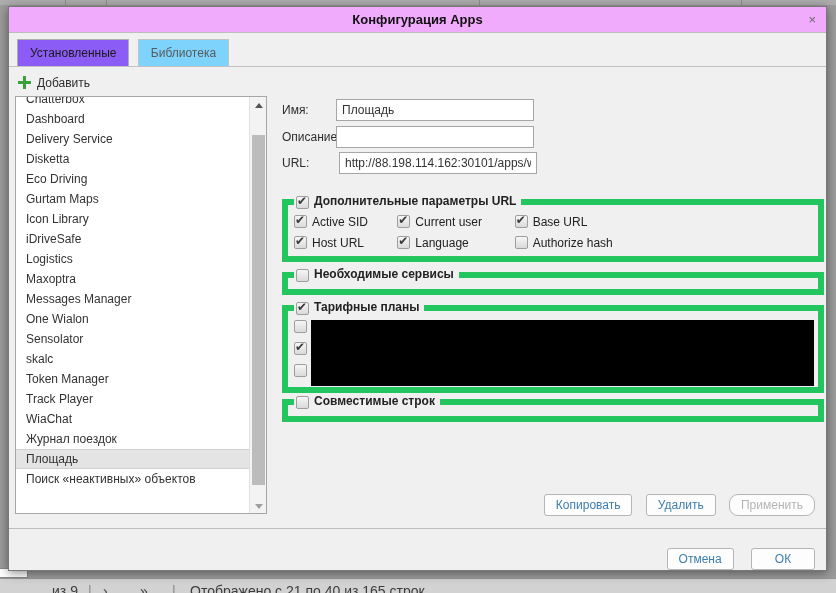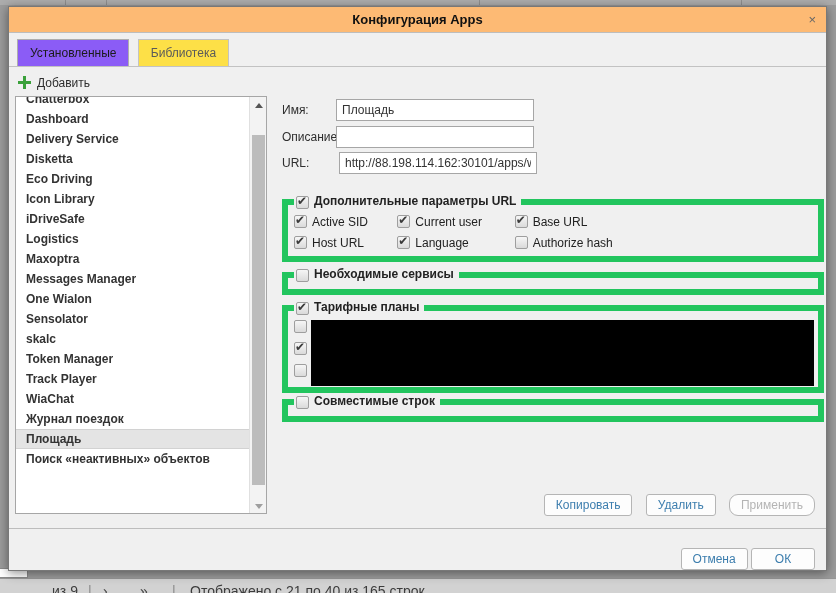--- a/index.html
+++ b/index.html
@@ -25,51 +25,51 @@
   .bb-sep { color:#8a8a8a; }
 
   
   .dialog {
     position:absolute; left:8px; top:6px; width:819px; height:565px;
     background:#f0f0f0; border:1px solid #787878;
     box-shadow:0 2px 10px rgba(0,0,0,.45);
   }
   .dialog-header {
     position:absolute; left:0; top:0; right:0; height:26px;
-    background:#fdba74; border-bottom:1px solid #bdbdbd;
+    background:#f0abfc; border-bottom:1px solid #bdbdbd;
   }
   .dialog-title {
     text-align:center; font-weight:bold; font-size:13px; color:#111; line-height:26px;
   }
   .close-x {
     position:absolute; right:10px; top:0; line-height:26px; font-size:13px; color:#666; cursor:pointer;
   }
 
   
   .tabs { position:absolute; left:8px; top:32px; height:27px; }
   .tab {
     display:inline-block; padding:6px 12px 6px 12px; margin-right:5px;
-    border:1px solid #c3c3c3; background:#fde047; color:#5a5a5a; font-size:12px; cursor:pointer;
+    border:1px solid #c3c3c3; background:#7dd3fc; color:#5a5a5a; font-size:12px; cursor:pointer;
   }
   .tab.active { background:#8b5cf6; border-color:#aeaeae; color:#1b1b1b; }
   .panel-line { position:absolute; left:0; right:0; top:59px; border-top:1px solid #c2c2c2; }
 
   
   .add-btn { position:absolute; left:9px; top:69px; cursor:pointer; color:#2e2e2e; }
   .plus-icon { display:inline-block; position:relative; width:13px; height:13px; margin-right:6px; vertical-align:-2px; }
   .plus-icon::before, .plus-icon::after { content:""; position:absolute; background:#3aa13a; }
   .plus-icon::before { left:5px; top:0; width:3px; height:13px; }
   .plus-icon::after { left:0; top:5px; width:13px; height:3px; }
 
   
   .app-list {
     position:absolute; left:6px; top:89px; width:252px; height:418px;
     background:#fff; border:1px solid #a6a6a6; overflow:hidden;
   }
-  .list-items { margin-right:17px;font-weight:bold; }
+  .list-items { margin-right:17px; }
   .li { height:20px; line-height:20px; padding-left:10px; color:#333;
         white-space:nowrap; overflow:hidden; cursor:pointer; }
   .li:first-child { margin-top:-8px; }
   .li.selected { background:#e4e4e4; border-top:1px solid #d2d2d2; border-bottom:1px solid #d2d2d2; line-height:18px; }
   .scrollbar { position:absolute; right:0; top:0; bottom:0; width:17px; background:#f3f3f3; border-left:1px solid #e0e0e0; }
   .sb-up, .sb-down { position:absolute; left:0; width:17px; height:16px; text-align:center; cursor:pointer; }
   .sb-up { top:0; }
   .sb-down { bottom:0; }
   .tri-up { display:inline-block; margin-top:6px; border-left:4px solid transparent; border-right:4px solid transparent; border-bottom:5px solid #555; }
   .tri-down { display:inline-block; margin-top:7px; border-left:4px solid transparent; border-right:4px solid transparent; border-top:5px solid #9f9f9f; }
@@ -114,21 +114,21 @@
   
   .btn {
     display:inline-block; padding:3px 11px; border:1px solid #b5b5b5; border-radius:3px;
     background:#fdfdfd; color:#3d7eae; font-size:12px; cursor:pointer; text-align:center;
   }
   .btn.disabled { color:#b4b4b4; cursor:default;border-radius:9px; }
   .action-row { position:absolute; right:11px; top:487px; }
   .action-row .btn { margin-left:10px; }
   .footer-sep { position:absolute; left:0; right:0; top:521px; border-top:1px solid #bdbdbd; }
   .footer-row { position:absolute; right:11px; top:541px; }
-  .footer-row .btn { min-width:64px; }
+  .footer-row .btn { margin-left:14px; min-width:64px; }
 </style>
 </head>
 <body>
 
 <div class="top-strip">
   <div class="tick" style="left:65px"></div>
   <div class="tick" style="left:106px"></div>
   <div class="tick" style="left:479px"></div>
   <div class="tick" style="left:741px"></div>
 </div>
@@ -159,20 +159,21 @@
     <span class="plus-icon"></span><span>Добавить</span>
   </div>
 
   <div class="app-list">
     <div class="list-items">
       <div class="li">Chatterbox</div>
       <div class="li">Dashboard</div>
       <div class="li">Delivery Service</div>
       <div class="li">Disketta</div>
       <div class="li">Eco Driving</div>
+      <div class="li">Gurtam Maps</div>
       <div class="li">Icon Library</div>
       <div class="li">iDriveSafe</div>
       <div class="li">Logistics</div>
       <div class="li">Maxoptra</div>
       <div class="li">Messages Manager</div>
       <div class="li">One Wialon</div>
       <div class="li">Sensolator</div>
       <div class="li">skalc</div>
       <div class="li">Token Manager</div>
       <div class="li">Track Player</div>

